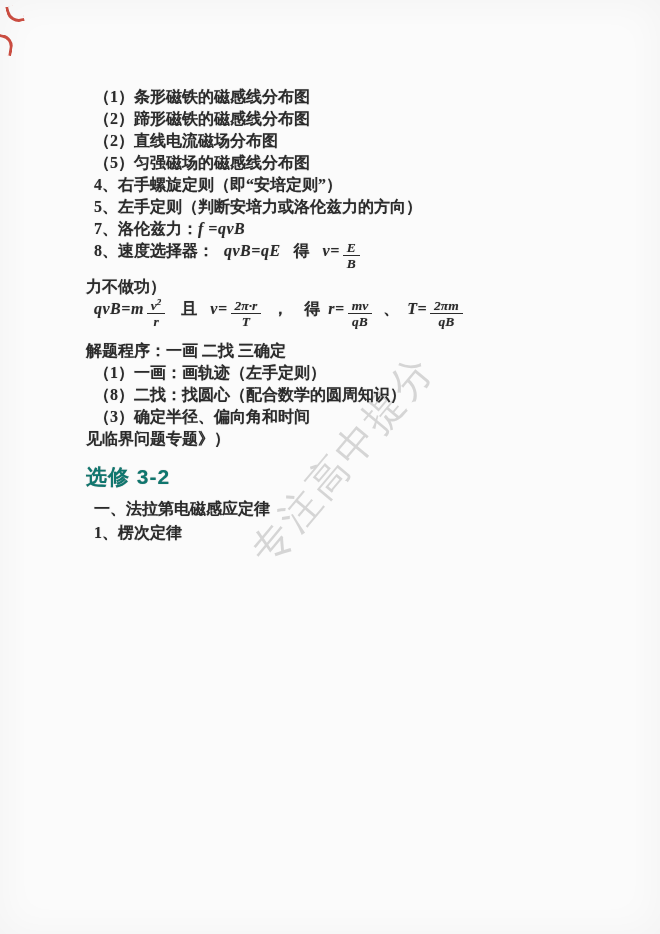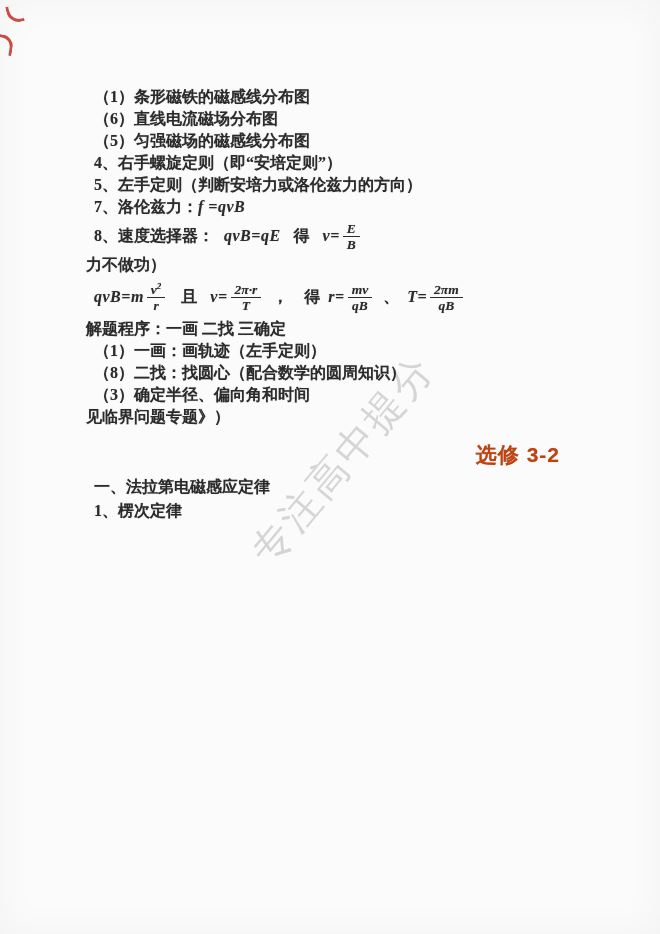--- a/index.html
+++ b/index.html
@@ -14,40 +14,40 @@
     box-shadow:inset 0 0 40px rgba(0,0,0,0.035);
   }
   .content{
     position:absolute;
     left:86px;top:86px;width:474px;
     font-size:16px;line-height:22px;
     text-shadow:0 0 1px rgba(43,43,43,.35);
   }
   .content p{margin:0;}
   .ind{padding-left:8px;}
-  .row{display:flex;align-items:center;}
+  .row{display:flex;align-items:flex-start;}
   .h36{height:36px;}
   .h42{height:42px;}
   .fm{font-style:italic;letter-spacing:.5px;white-space:nowrap;}
   .frac{
     display:inline-flex;flex-direction:column;align-items:center;
     vertical-align:middle;
     font-size:13.5px;line-height:15px;
     margin:0 3px;font-style:italic;
   }
   .frac .num{border-bottom:1.4px solid #2b2b2b;padding:0 4px;}
   .frac .den{padding:0 2px;}
   .frac sup{font-size:9px;vertical-align:super;line-height:0;}
   .gap-l{margin-left:10px;}
   .gap-m{margin:0 13px;}
   .gap-s{margin:0 8px;}
   .section-title{
     font-size:21px;line-height:26px;
-    color:#c2410c;
-    text-align:right;
+    color:#0f766e;
+    text-align:left;
     margin:14px 0 8px 0 !important;
     letter-spacing:1px;
     font-family:"Liberation Sans","DejaVu Sans",sans-serif;
   }
   .sub{margin-top:2px !important;}
   .watermark{
     position:absolute;left:193px;top:438px;width:300px;
     text-align:center;
     transform:rotate(-50deg);
     font-size:40px;line-height:44px;
@@ -76,21 +76,22 @@
 <div class="page">
 
   <div class="ink-mark m1"></div>
   <div class="ink-mark m2"></div>
 
   <div class="watermark">专注高中提分</div>
 
   <div class="content">
 
     <p class="ind">（1）条形磁铁的磁感线分布图</p>
-    <p class="ind">（6）直线电流磁场分布图</p>
+    <p class="ind">（2）蹄形磁铁的磁感线分布图</p>
+    <p class="ind">（2）直线电流磁场分布图</p>
     <p class="ind">（5）匀强磁场的磁感线分布图</p>
 
     <p class="ind">4、右手螺旋定则（即“安培定则”）</p>
     <p class="ind">5、左手定则（判断安培力或洛伦兹力的方向）</p>
 
 
     <p class="ind"><span>7、洛伦兹力：</span><span class="fm">f =qvB</span></p>
 
     <p class="ind row h36">
       <span>8、速度选择器：</span>

